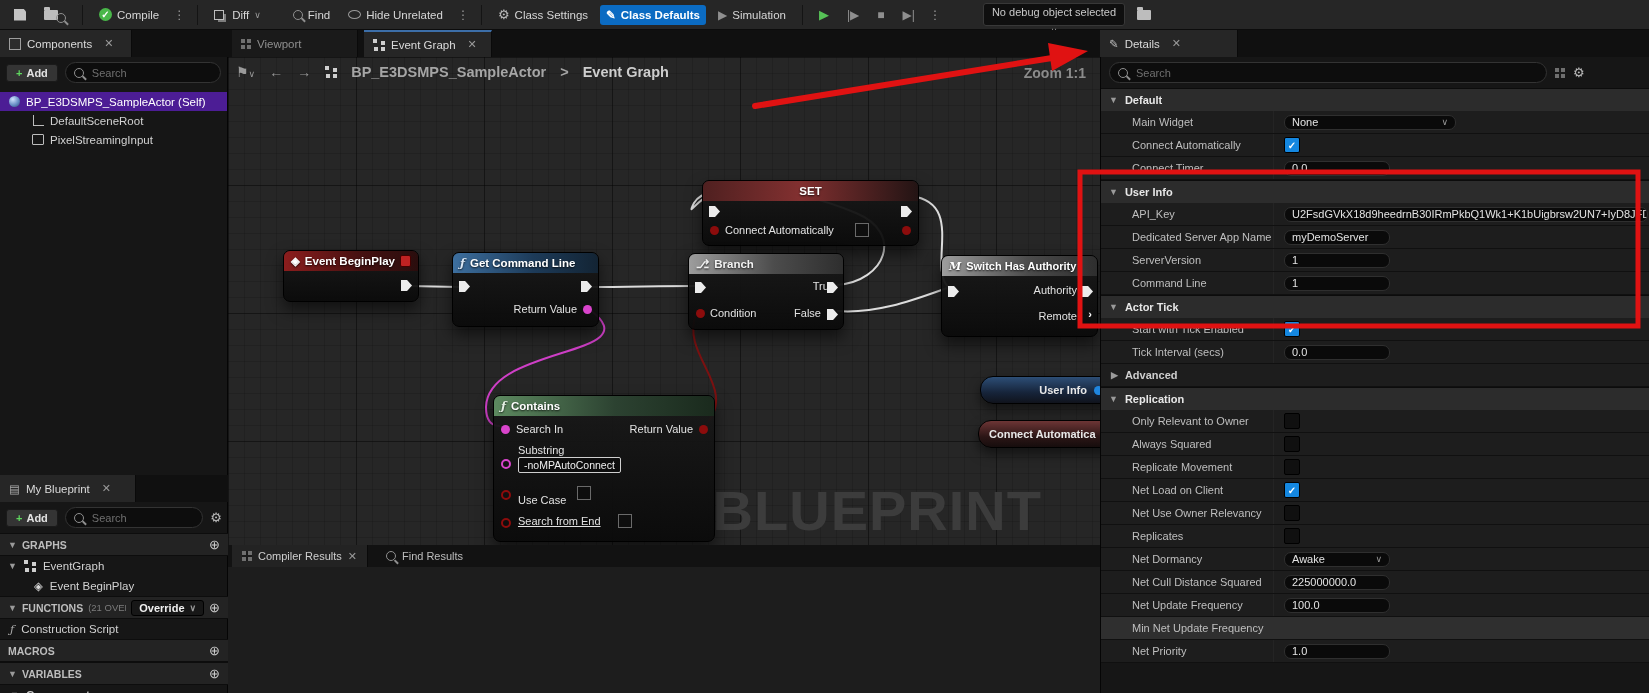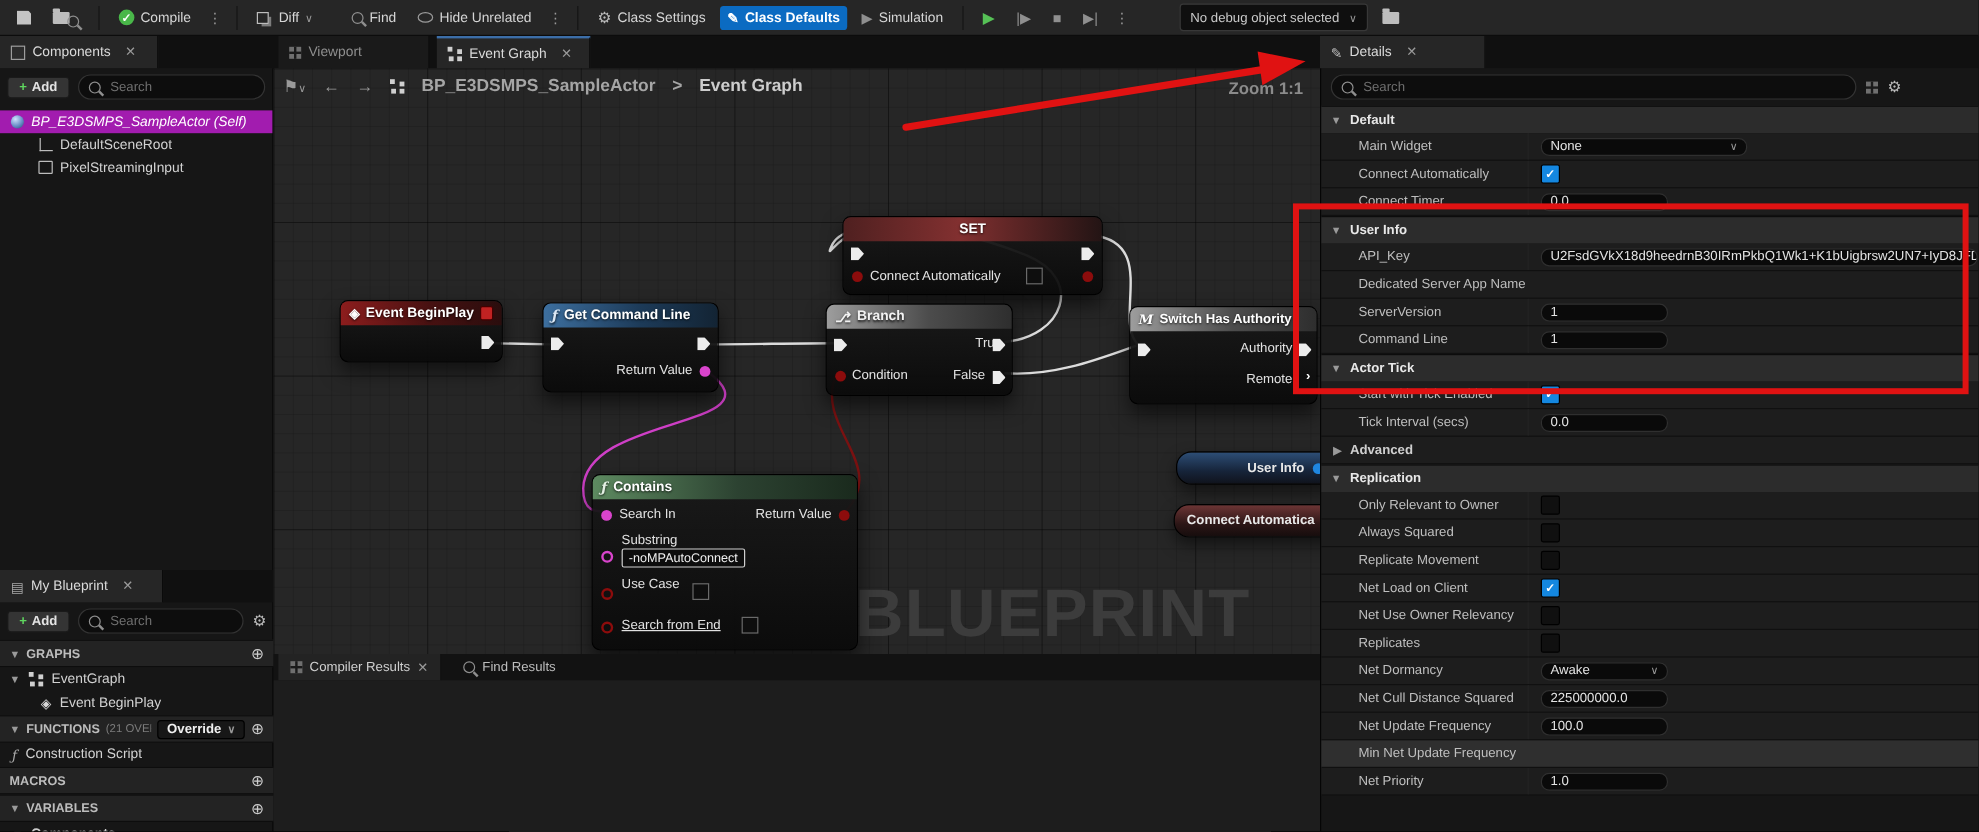--- a/index.html
+++ b/index.html
@@ -20,21 +20,21 @@
   .i-compile{width:13px;height:13px;border-radius:50%;background:#49b749;color:#fff;font-size:10px;font-weight:bold;
              display:flex;align-items:center;justify-content:center;}
   .i-diff{width:8px;height:8px;border:1px solid #bdbdbd;box-shadow:3px 3px 0 -1px #7d7d7d;margin-right:3px;}
   .mag{width:8px;height:8px;border:1.5px solid #8f8f8f;border-radius:50%;position:relative;flex:none;}
   .mag::after{content:'';position:absolute;width:5px;height:1.5px;background:#8f8f8f;transform:rotate(45deg);right:-4px;bottom:-2px;}
   .i-eye{width:11px;height:7px;border:1.5px solid #9a9a9a;border-radius:50%;}
   .gear{color:#b9b9b9;font-size:13px;}
   .play-g{color:#56c156;font-size:13px;}
   .play-d{color:#8f8f8f;font-size:12px;}
   .debugbox{display:flex;align-items:center;gap:8px;background:#0f0f0f;border:1px solid #383838;border-radius:3px;
-            padding:2px 8px;color:#c9c9c9;font-size:11px;height:17px;}
+            padding:2px 8px;color:#c9c9c9;font-size:11px;height:17px;flex-direction:column;}
   
   .tabrow{position:absolute;left:0;top:30px;width:1649px;height:27px;background:#101010;}
   .tab{position:absolute;top:0;height:27px;display:flex;align-items:center;gap:6px;padding:0 9px;box-sizing:border-box;
        background:#262626;color:#dadada;font-size:11.5px;border-right:1px solid #0a0a0a;}
   .tab.inactive{background:#1a1a1a;color:#8f8f8f;}
   .tab .x{color:#9a9a9a;font-size:11px;margin-left:6px;}
   .i-grid4{width:10px;height:10px;position:relative;background:#6f6f6f;}
   .i-grid4::before{content:'';position:absolute;left:4px;top:0;width:2px;height:10px;background:#1a1a1a;}
   .i-grid4::after{content:'';position:absolute;top:4px;left:0;width:10px;height:2px;background:#1a1a1a;}
   .i-nodes{width:12px;height:12px;position:relative;}
@@ -44,21 +44,21 @@
   .leftcol{position:absolute;left:0;top:57px;width:228px;height:636px;background:#161616;border-right:1px solid #050505;box-sizing:border-box;}
   .addrow{display:flex;align-items:center;gap:7px;padding:5px 6px;}
   .addbtn{display:flex;align-items:center;gap:4px;background:#343434;border:1px solid #1a1a1a;border-radius:3px;
           padding:2px 9px;color:#e3e3e3;font-weight:bold;font-size:11px;}
   .plus{color:#5fd75f;font-weight:bold;}
   .searchpill{flex:1;display:flex;align-items:center;gap:6px;background:#0d0d0d;border:1px solid #333;border-radius:11px;
               padding:2px 8px;height:15px;}
   .searchpill input{background:transparent;border:none;outline:none;color:#cfcfcf;font-size:11px;width:100%;font-family:"Liberation Sans",sans-serif;}
   .searchpill input::placeholder{color:#6f6f6f;}
   .trow{display:flex;align-items:center;gap:6px;height:19px;color:#d2d2d2;font-size:11.5px;white-space:nowrap;}
-  .trow.sel{background:#a21caf;color:#fff;font-style:italic;}
+  .trow.sel{background:#4c1d95;color:#fff;}
   .ticon{width:12px;height:12px;flex:none;display:flex;align-items:center;justify-content:center;font-size:10px;color:#c9c9c9;}
   .actor-ball{width:11px;height:11px;border-radius:50%;background:radial-gradient(circle at 35% 30%,#cfe2ff,#5f86c0 60%,#2b4466);}
   .axisic{width:10px;height:10px;border-left:1.5px solid #bdbdbd;border-bottom:1.5px solid #bdbdbd;}
   .compic{width:11px;height:9px;border:1.5px solid #bdbdbd;border-radius:1px;}
   
   .mbtabrow{position:absolute;left:0;top:418px;width:228px;height:27px;background:#101010;}
   .sechead{display:flex;align-items:center;background:#232323;height:21px;padding:0 8px;gap:5px;
            color:#bdbdbd;font-weight:bold;font-size:10.5px;border-top:1px solid #0d0d0d;border-bottom:1px solid #0d0d0d;}
   .sechead .oplus{margin-left:auto;color:#cdcdcd;font-weight:normal;font-size:13px;}
   .mitem{display:flex;align-items:center;gap:7px;height:20px;padding-left:10px;color:#d2d2d2;font-size:11.5px;}
@@ -390,21 +390,21 @@
           <span>Contains</span>
         </div>
       <span class="p-dot" style="left:7px;top:29px;background:#d944cc;"></span>
       <span class="nlab" style="left:22px;top:27px;">Search In</span>
       <span class="nlab" style="right:21px;top:27px;">Return Value</span>
       <span class="p-dot" style="right:6px;top:29px;background:#8c0c0c;"></span>
       <span class="nlab" style="left:24px;top:48px;">Substring</span>
       <span class="p-dot hollow" style="left:7px;top:63px;border-color:#d944cc;"></span>
       <span class="nsub" style="left:24px;top:61px;">-noMPAutoConnect</span>
       <span class="p-dot hollow" style="left:7px;top:94px;border-color:#8c0c0c;"></span>
-      <span class="nlab" style="left:24px;top:85px;">Use Case</span>
+      <span class="nlab" style="left:24px;top:98px;">Use Case</span>
       <span class="ncb" style="left:83px;top:90px;"></span>
       <span class="p-dot hollow" style="left:7px;top:122px;border-color:#8c0c0c;"></span>
       <span class="nlab" style="left:24px;top:119px;text-decoration:underline;">Search from End</span>
       <span class="ncb" style="left:124px;top:118px;"></span>
     </div>
 
     <div class="pill pill-blue" style="left:752px;top:319px;width:112px;justify-content:flex-end;">
       <span>User Info</span>
       <span class="p-dot" style="position:static;margin-left:7px;background:#1f86e0;"></span>
     </div>
@@ -466,20 +466,23 @@
           <span>User Info</span>
         </div>
         <div class="drow">
           <div class="dlabel">API_Key</div>
           <div class="dval">
             <div class="dinput" style="width: 364px;">U2FsdGVkX18d9heedrnB30IRmPkbQ1Wk1+K1bUigbrsw2UN7+IyD8JFDHZdBS</div>
           </div>
         </div>
         <div class="drow">
           <div class="dlabel">Dedicated Server App Name</div>
+          <div class="dval">
+            <div class="dinput" style="width: 106px;">myDemoServer</div>
+          </div>
         </div>
         <div class="drow">
           <div class="dlabel">ServerVersion</div>
           <div class="dval">
             <div class="dinput" style="width: 106px;">1</div>
           </div>
         </div>
         <div class="drow">
           <div class="dlabel">Command Line</div>
           <div class="dval">

